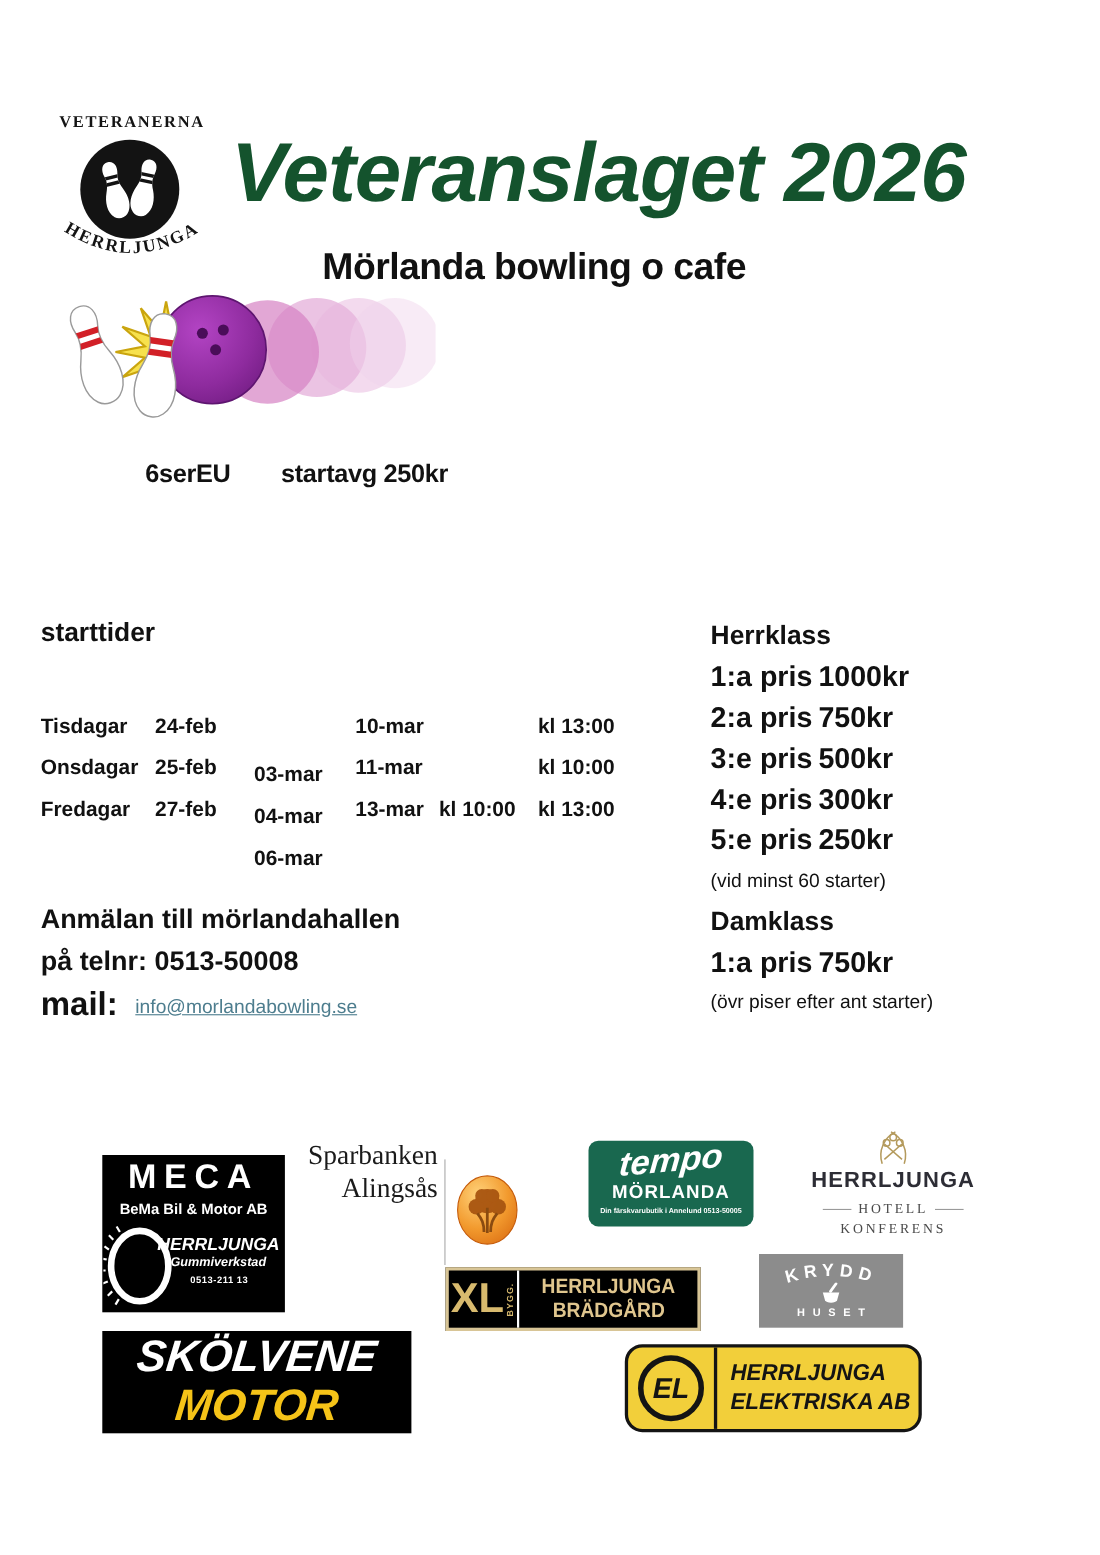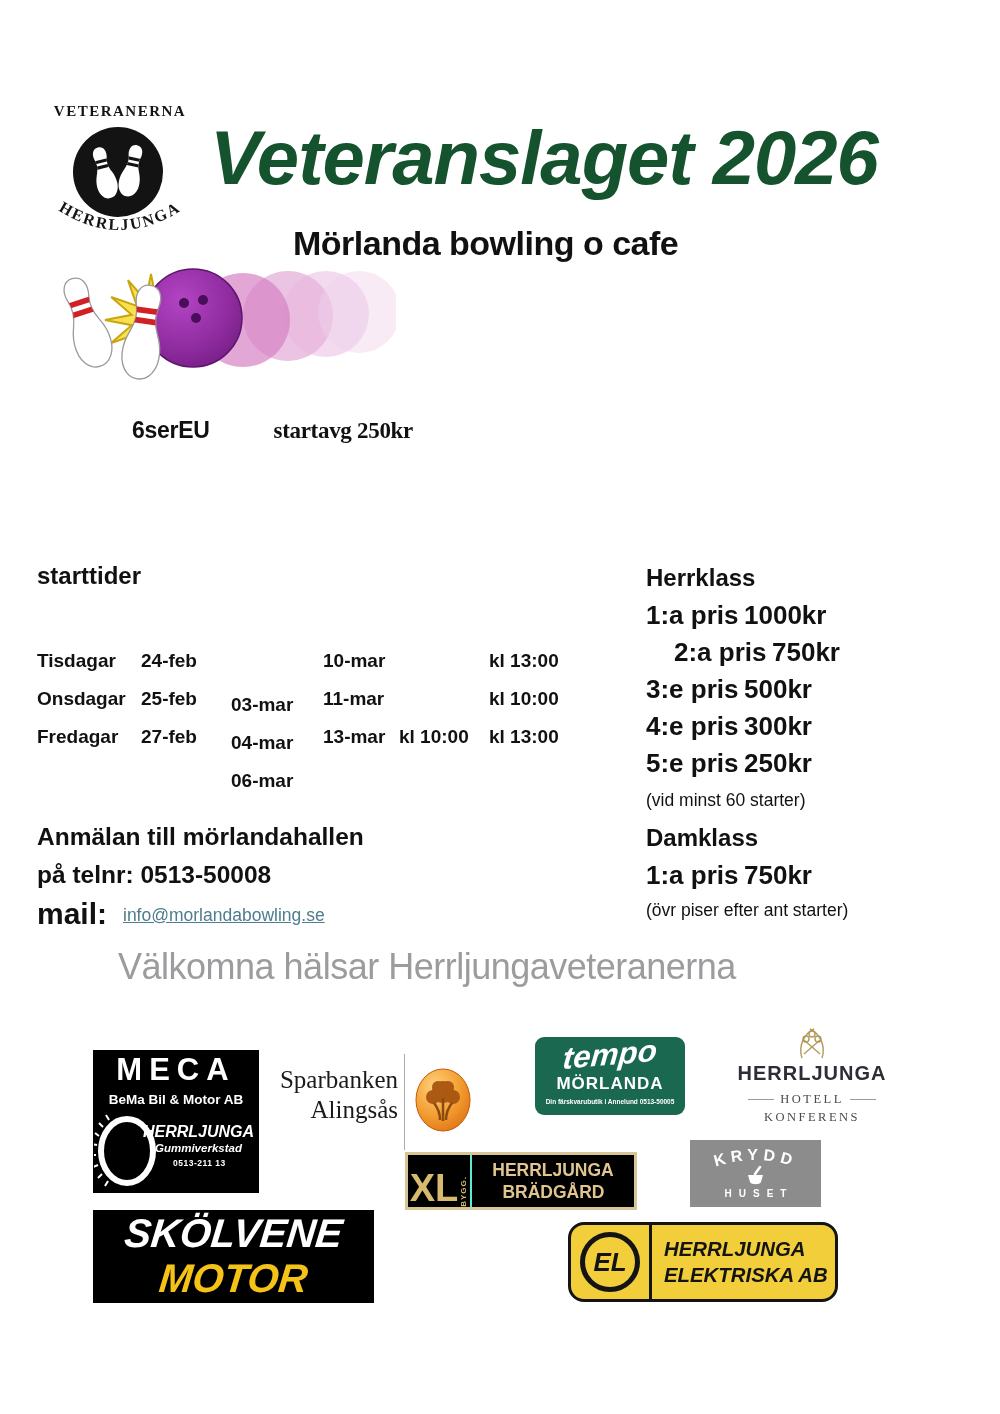--- a/index.html
+++ b/index.html
@@ -17,21 +17,21 @@
   .org-arc{left:40px;top:196px;}
 
   
   .title{left:210px;top:116px;font-size:76px;font-style:italic;font-weight:600;
     letter-spacing:-1px;color:#14532d;line-height:1.1;white-space:nowrap;}
   .venue{left:293px;top:224px;font-size:34px;font-weight:600;letter-spacing:-0.5px;white-space:nowrap;}
   .lunch{left:562px;top:296px;font-size:25px;font-weight:500;white-space:nowrap;}
 
   
   .intro{left:132px;top:412px;font-size:23px;font-weight:600;letter-spacing:-0.3px;line-height:37px;white-space:nowrap;}
-  .intro .gap{margin-left:64px;font-family:Liberation Serif, serif;}
+  .intro .gap{margin-left:46px;}
 
   
   .sched-head{left:37px;top:562px;font-size:24px;font-weight:600;}
   .sched{left:37px;top:650px;width:560px;height:120px;font-size:19px;font-weight:600;}
   .srow{position:absolute;left:0;width:100%;height:24px;}
   .srow .c0{position:absolute;left:0;}
   .srow .c1{position:absolute;left:104px;}
   .srow .c2{position:absolute;left:194px;margin-top:44px;}
   .srow .c3{position:absolute;left:286px;}
   .srow .c4{position:absolute;left:362px;}
@@ -55,42 +55,42 @@
 
   
   .meca{left:93px;top:1050px;width:166px;height:143px;background:#000;color:#fff;}
   .meca-name{position:absolute;top:2px;left:0;width:100%;text-align:center;font-size:31px;font-weight:800;letter-spacing:7px;}
   .meca-sub{position:absolute;top:42px;left:0;width:100%;text-align:center;font-size:13.5px;font-weight:700;white-space:nowrap;}
   .meca-tire{position:absolute;left:1px;top:62px;}
   .meca-t1{position:absolute;left:50px;top:73px;font-style:italic;font-weight:800;font-size:16px;white-space:nowrap;}
   .meca-t2{position:absolute;left:62px;top:92px;font-style:italic;font-weight:600;font-size:11.5px;}
   .meca-ph{position:absolute;left:80px;top:108px;font-weight:700;font-size:8.5px;letter-spacing:0.5px;}
 
-  .spb-text{left:258px;top:1065px;width:140px;text-align:right;font-family:"Liberation Serif",serif;
+  .spb-text{left:258px;top:1036px;width:140px;text-align:right;font-family:"Liberation Serif",serif;
     font-size:25px;color:#1a1a1a;line-height:30px;}
   .spb-div{left:404px;top:1054px;width:1px;height:96px;background:#a9a9a9;}
   .spb-ball{left:414px;top:1068px;}
 
   .tempo{left:535px;top:1037px;width:150px;height:78px;background:#19684f;border-radius:9px;color:#fff;}
   .tempo-name{position:absolute;top:0px;left:0;width:100%;text-align:center;
     font-size:31px;font-weight:700;font-style:italic;transform:skewX(-10deg) rotate(-5deg);}
   .tempo-loc{position:absolute;top:37px;left:0;width:100%;text-align:center;font-size:17px;font-weight:800;letter-spacing:1px;}
   .tempo-tag{position:absolute;top:61px;left:0;width:100%;text-align:center;font-size:6.5px;font-weight:700;}
 
   .hotel{left:733px;top:1026px;width:158px;height:104px;text-align:center;}
   .hotel-emblem{position:absolute;top:0;left:59px;}
   .hotel-l1{position:absolute;top:36px;left:0;width:100%;font-size:20px;font-weight:800;letter-spacing:1px;color:#2d2d35;white-space:nowrap;}
   .hotel-row{position:absolute;top:66px;left:0;width:100%;display:flex;align-items:center;justify-content:center;gap:6px;}
   .hotel-row .hline{width:26px;height:1px;background:#9a9a9a;}
   .hotel-l2,.hotel-l3{font-family:"Liberation Serif",serif;font-size:12.5px;letter-spacing:2.5px;color:#4a4a4a;}
   .hotel-l3w{position:absolute;top:84px;left:0;width:100%;}
 
   .xl{left:405px;top:1152px;width:232px;height:58px;background:#000;border:3px solid #d8c596;
     display:flex;align-items:stretch;box-sizing:border-box;}
-  .xl-left{width:62px;display:flex;align-items:flex-end;justify-content:center;border-right:2px solid #5eead4;}
+  .xl-left{width:62px;display:flex;align-items:center;justify-content:center;border-right:2px solid #ffffff;}
   .xl-name{font-size:38px;font-weight:800;color:#d8ba6e;line-height:1;}
   .xl-vert{writing-mode:vertical-rl;transform:rotate(180deg);font-size:8px;font-weight:700;color:#d8ba6e;letter-spacing:1px;margin-left:1px;}
   .xl-right{flex:1;display:flex;flex-direction:column;align-items:center;justify-content:center;}
   .xl-l1,.xl-l2{font-size:19px;font-weight:800;color:#e0c68e;line-height:22px;transform:scaleX(0.92);white-space:nowrap;}
 
   .krydd{left:690px;top:1140px;width:131px;height:67px;background:#8c8c8c;}
   .krydd-arc{position:absolute;left:0;top:2px;}
   .krydd-mortar{position:absolute;left:55px;top:26px;}
   .krydd-huset{position:absolute;top:48px;left:0;width:100%;text-align:center;
     font-size:10px;font-weight:700;letter-spacing:7px;color:#fff;text-indent:7px;}
@@ -216,35 +216,34 @@
       <span class="c1">27-feb</span>
       <span class="c2">06-mar</span>
       <span class="c3">13-mar</span>
       <span class="c4">kl 10:00</span>
       <span class="c5">kl 13:00</span>
     </div>
   </div>
 
   <div class="abs prizes-h1">Herrklass</div>
   <div class="prize-row" style="top:600px;"><span class="place">1:a pris</span><span>1000kr</span></div>
-  <div class="prize-row" style="top:637px;margin-left:28px;"><span class="place">2:a pris</span><span>750kr</span></div>
+  <div class="prize-row" style="top:637px;"><span class="place">2:a pris</span><span>750kr</span></div>
   <div class="prize-row" style="top:674px;"><span class="place">3:e pris</span><span>500kr</span></div>
   <div class="prize-row" style="top:711px;"><span class="place">4:e pris</span><span>300kr</span></div>
   <div class="prize-row" style="top:748px;"><span class="place">5:e pris</span><span>250kr</span></div>
   <div class="note" style="top:790px;">(vid minst 60 starter)</div>
   <div class="abs prizes-h2">Damklass</div>
   <div class="prize-row" style="top:860px;"><span class="place">1:a pris</span><span>750kr</span></div>
   <div class="note" style="top:900px;">(övr piser efter ant starter)</div>
 
   <div class="abs contact1">Anmälan till mörlandahallen</div>
   <div class="abs contact2">på telnr: 0513-50008</div>
   <div class="abs maillbl">mail:</div>
   <a class="abs email">info@morlandabowling.se</a>
 
-  <div class="abs closing">Välkomna hälsar Herrljungaveteranerna</div>
 
   <div class="abs meca">
     <div class="meca-name">MECA</div>
     <div class="meca-sub">BeMa Bil &amp; Motor AB</div>
     <svg class="meca-tire" width="66" height="78" viewBox="0 0 66 78">
       <ellipse cx="33" cy="39" rx="26" ry="32" fill="none" stroke="#ffffff" stroke-width="6"></ellipse>
       <g stroke="#ffffff" stroke-width="2">
         <line x1="5" y1="24" x2="1" y2="21"></line>
           <line x1="3" y1="33" x2="-2" y2="32"></line>
         <line x1="2" y1="43" x2="-3" y2="43"></line>

